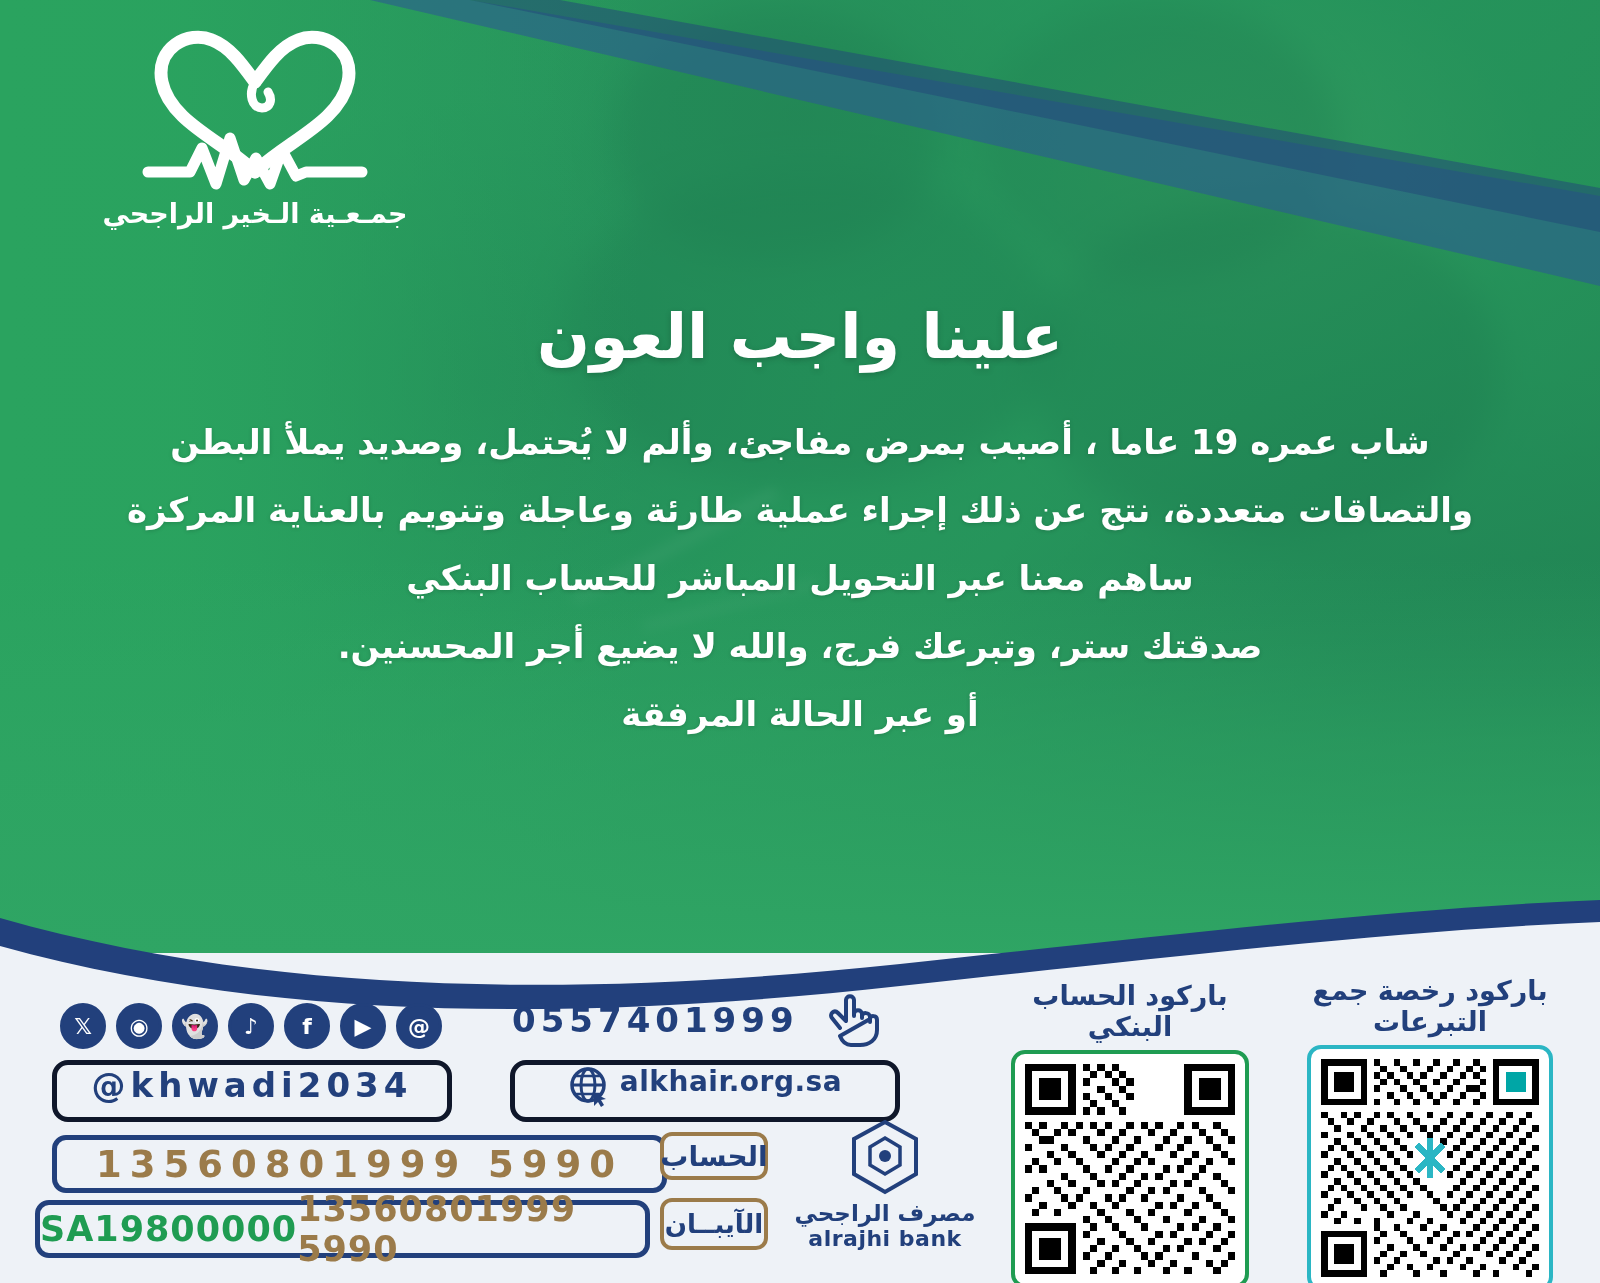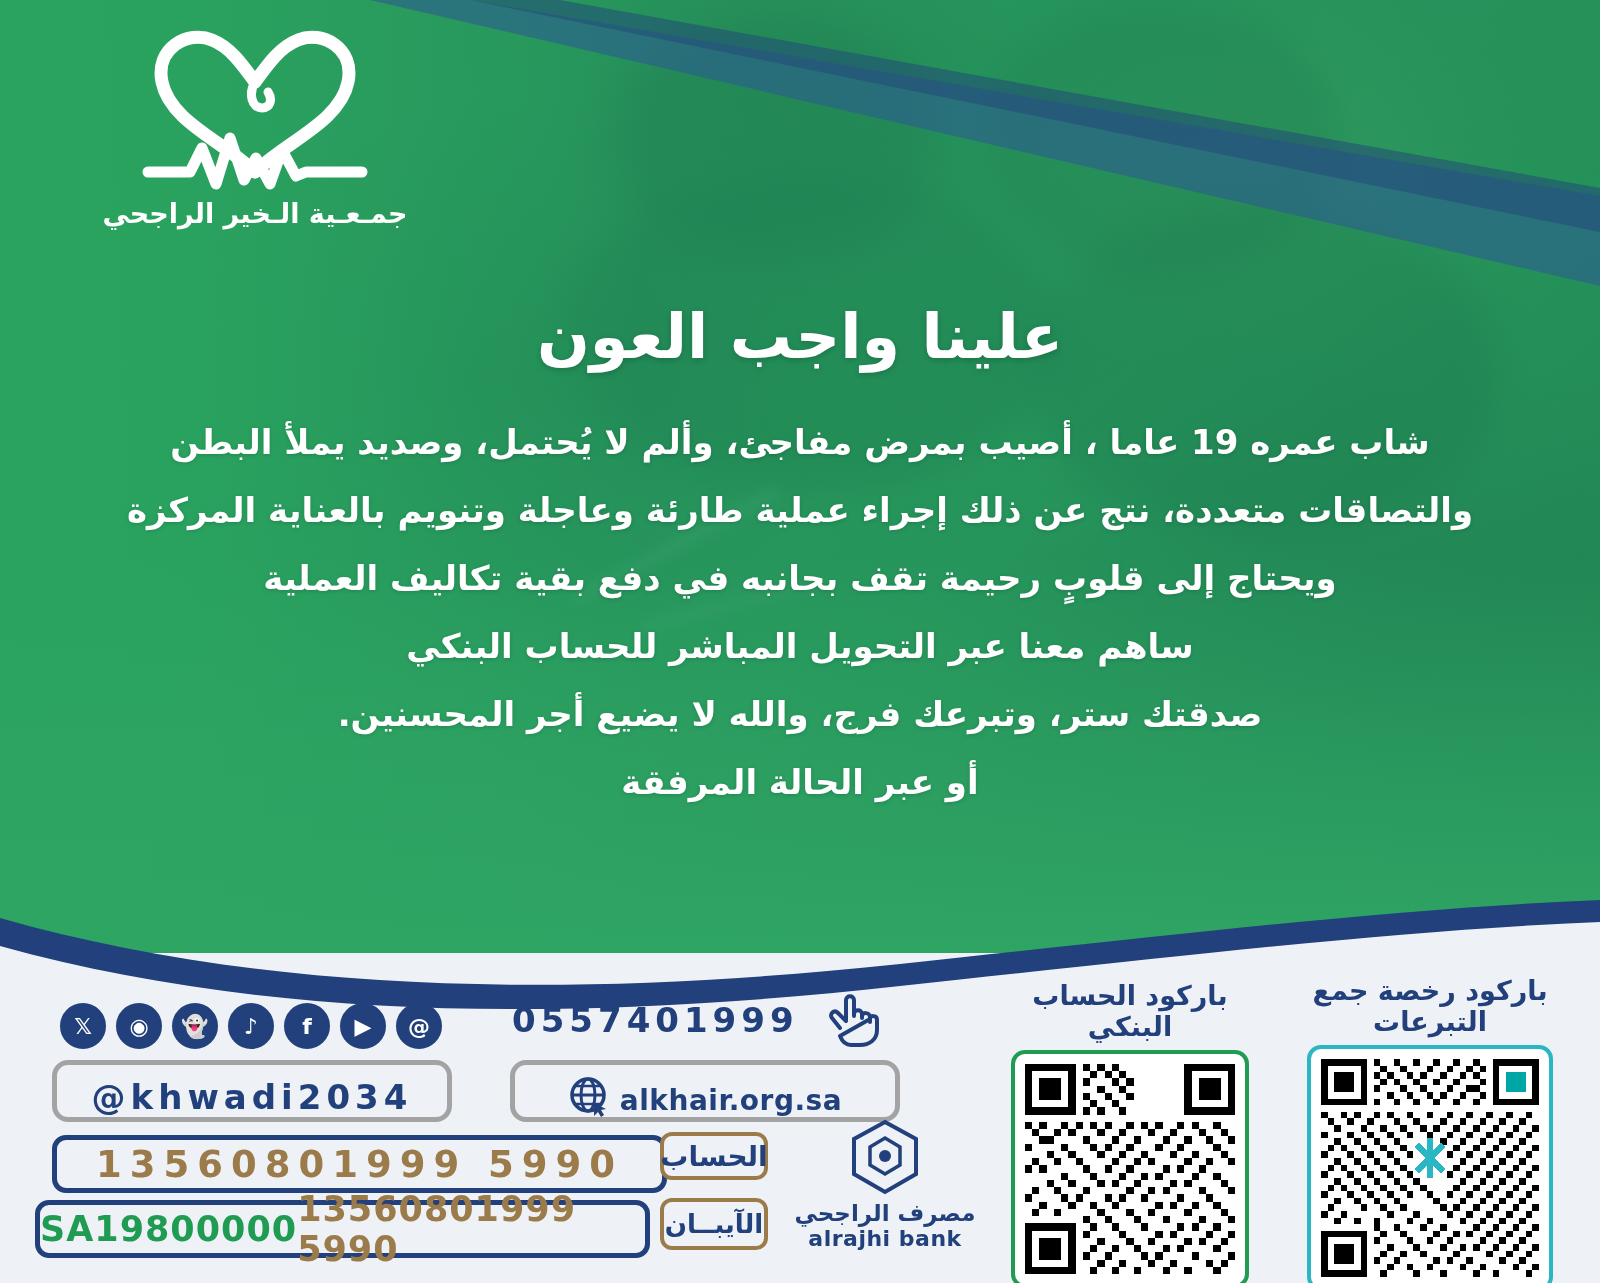--- a/index.html
+++ b/index.html
@@ -175,25 +175,25 @@
     justify-content: center;
     font-size: 22px;
     font-weight: bold;
     border: 3px solid #22407c;
     box-sizing: border-box;
   }
 
   
   .pill {
     position: absolute;
-    border: 5px solid #a3a3a3;
+    border: 5px solid #0f172a;
     border-radius: 16px;
     background: #eef2f7;
     display: flex;
-    align-items: flex-end;
+    align-items: flex-start;
     box-sizing: border-box;
     z-index: 8;
     direction: ltr;
   }
   .pill-handle {
     left: 52px; top: 1060px;
     width: 400px; height: 62px;
     justify-content: center;
   }
   .pill-handle span {
@@ -344,21 +344,20 @@
       <path d="M18 150 L 60 150 L 72 126 L 86 162 L 100 116 L 114 158 L 126 136 L 140 162 L 152 128 L 166 154 L 176 150 L 232 150" fill="none" stroke="#ffffff" stroke-width="11" stroke-linecap="round" stroke-linejoin="round"></path>
     </svg>
     <div class="logo-line1">جمـعـية الـخير الراجحي</div>
   </div>
 
   <div class="headline">علينا واجب العون</div>
 
   <div class="body-copy">
     <p>شاب عمره 19 عاما ، أصيب بمرض مفاجئ، وألم لا يُحتمل، وصديد يملأ البطن</p>
     <p>والتصاقات متعددة، نتج عن ذلك إجراء عملية طارئة وعاجلة وتنويم بالعناية المركزة</p>
-    <p>ويحتاج إلى قلوبٍ رحيمة تقف بجانبه في دفع بقية تكاليف العملية</p>
     <p>ساهم معنا عبر التحويل المباشر للحساب البنكي</p>
     <p>صدقتك ستر، وتبرعك فرج، والله لا يضيع أجر المحسنين.</p>
     <p>أو عبر الحالة المرفقة</p>
   </div>
 
   <div class="footer"></div>
 
   <svg class="wave" viewBox="0 0 1600 160" preserveAspectRatio="none">
     <path d="M0,58 C 260,132 560,140 900,104 C 1180,74 1400,48 1600,40 L1600,160 L0,160 Z" fill="#22407c"></path>
     <path d="M0,86 C 260,158 560,164 900,126 C 1180,96 1400,70 1600,62 L1600,160 L0,160 Z" fill="#eef2f7"></path>

